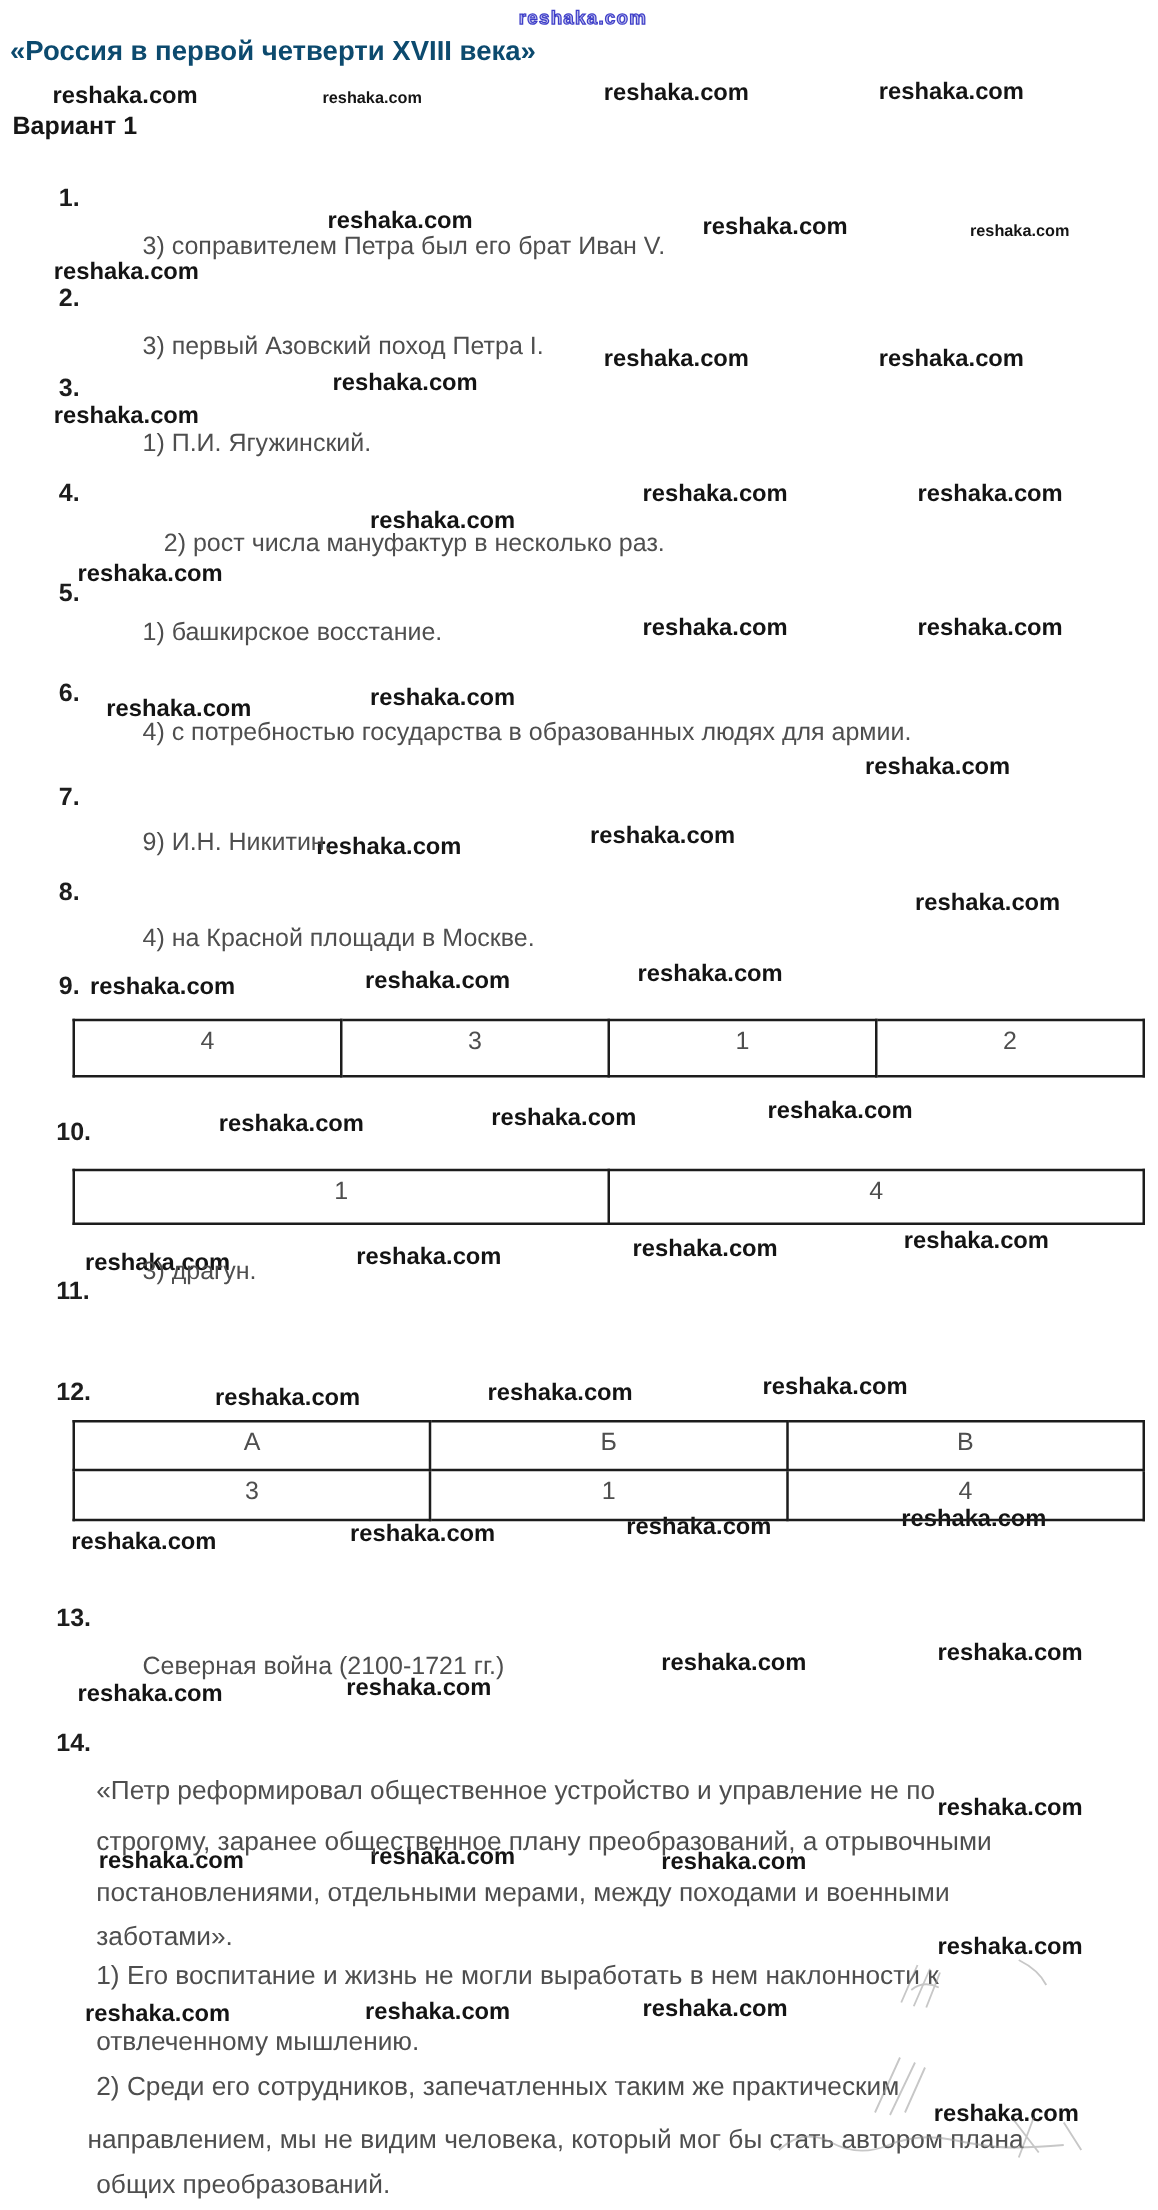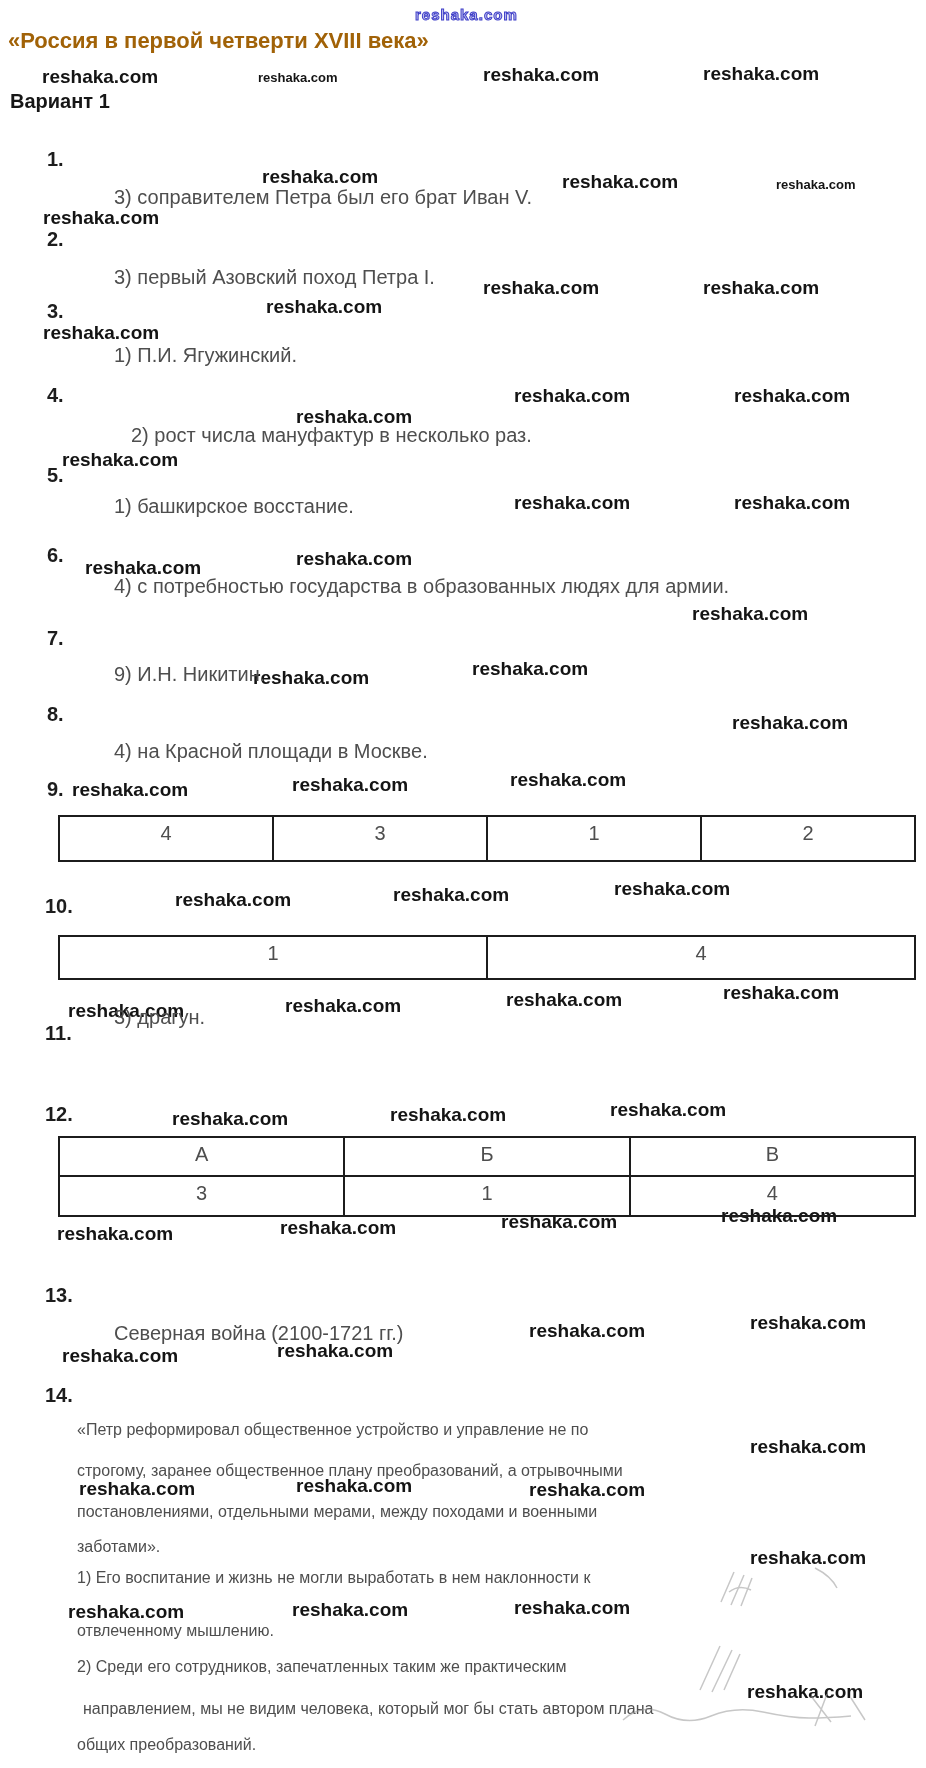--- a/index.html
+++ b/index.html
@@ -2,25 +2,25 @@
 <html><head>
 <meta charset="utf-8">
 <style>
   html,body { margin:0; padding:0; }
   body {
     width:926px; height:1768px; position:relative; background:#ffffff;
     font-family:"Liberation Sans","DejaVu Sans",sans-serif; color:#1a1a1a;
     overflow:hidden;
   }
   .abs { position:absolute; white-space:nowrap; }
-  .title   { font-size:22px; font-weight:bold; color:#a16207; }
+  .title   { font-size:22px; font-weight:bold; color:#0c4a6e; }
   .variant { font-size:20px; font-weight:bold; color:#161616; }
   .num     { font-size:20px; font-weight:bold; color:#1d1d1d; }
   .ans     { font-size:20px; color:#4e4e4e;margin-left:41px; }
-  .q       { font-size:16px; color:#4e4e4e; }
+  .q       { font-size:21px; color:#4e4e4e; }
   .wm-lg   { font-size:19px; font-weight:bold; color:#141414; }
   .wm-sm   { font-size:13px; font-weight:bold; color:#141414; }
   .wm-blue { font-size:15px; font-weight:bold; color:rgba(62,62,200,0.35);
              -webkit-text-stroke:1px #3e3ec8; letter-spacing:1px; }
   table.anstab { position:absolute; left:58px; width:858px;
                  border-collapse:collapse; table-layout:fixed; }
   table.anstab td { border:2px solid #1c1c1c; text-align:center;
                     font-size:20px; color:#4e4e4e; vertical-align:top;
                     padding:5px 0 0 0; }
   .t1 td { height:38px; }
@@ -162,21 +162,21 @@
 <div class="abs ans" style="left:73px; top:1322px;">Северная война (2100-1721 гг.)</div>
 
 <div class="abs num" style="left:45px; top:1384px;">14.</div>
 <div class="abs q" style="left:77px; top:1421px;">«Петр реформировал общественное устройство и управление не по</div>
 <div class="abs q" style="left:77px; top:1462px;">строгому, заранее общественное плану преобразований, а отрывочными</div>
 <div class="abs q" style="left:77px; top:1503px;">постановлениями, отдельными мерами, между походами и военными</div>
 <div class="abs q" style="left:77px; top:1538px;">заботами».</div>
 <div class="abs q" style="left:77px; top:1569px;">1) Его воспитание и жизнь не могли выработать в нем наклонности к</div>
 <div class="abs q" style="left:77px; top:1622px;">отвлеченному мышлению.</div>
 <div class="abs q" style="left:77px; top:1658px;">2) Среди его сотрудников, запечатленных таким же практическим</div>
-<div class="abs q" style="left:83px; top:1700px;">направлением, мы не видим человека, который мог бы стать автором плана</div>
+<div class="abs q" style="left:70px; top:1700px;">направлением, мы не видим человека, который мог бы стать автором плана</div>
 <div class="abs q" style="left:77px; top:1736px;">общих преобразований.</div>
 
 <svg class="scribble" style="left:715px; top:1562px;" width="135" height="48">
   <g fill="none" stroke="#9a9a9a" stroke-width="1.5">
     <path d="M6,40 L19,10 M16,43 L29,13 M26,44 L37,16"></path>
     <path d="M14,30 q10,-8 22,-2"></path>
     <path d="M100,6 q16,8 22,20"></path>
   </g>
 </svg>
 <svg class="scribble" style="left:688px; top:1640px;" width="75" height="55">

